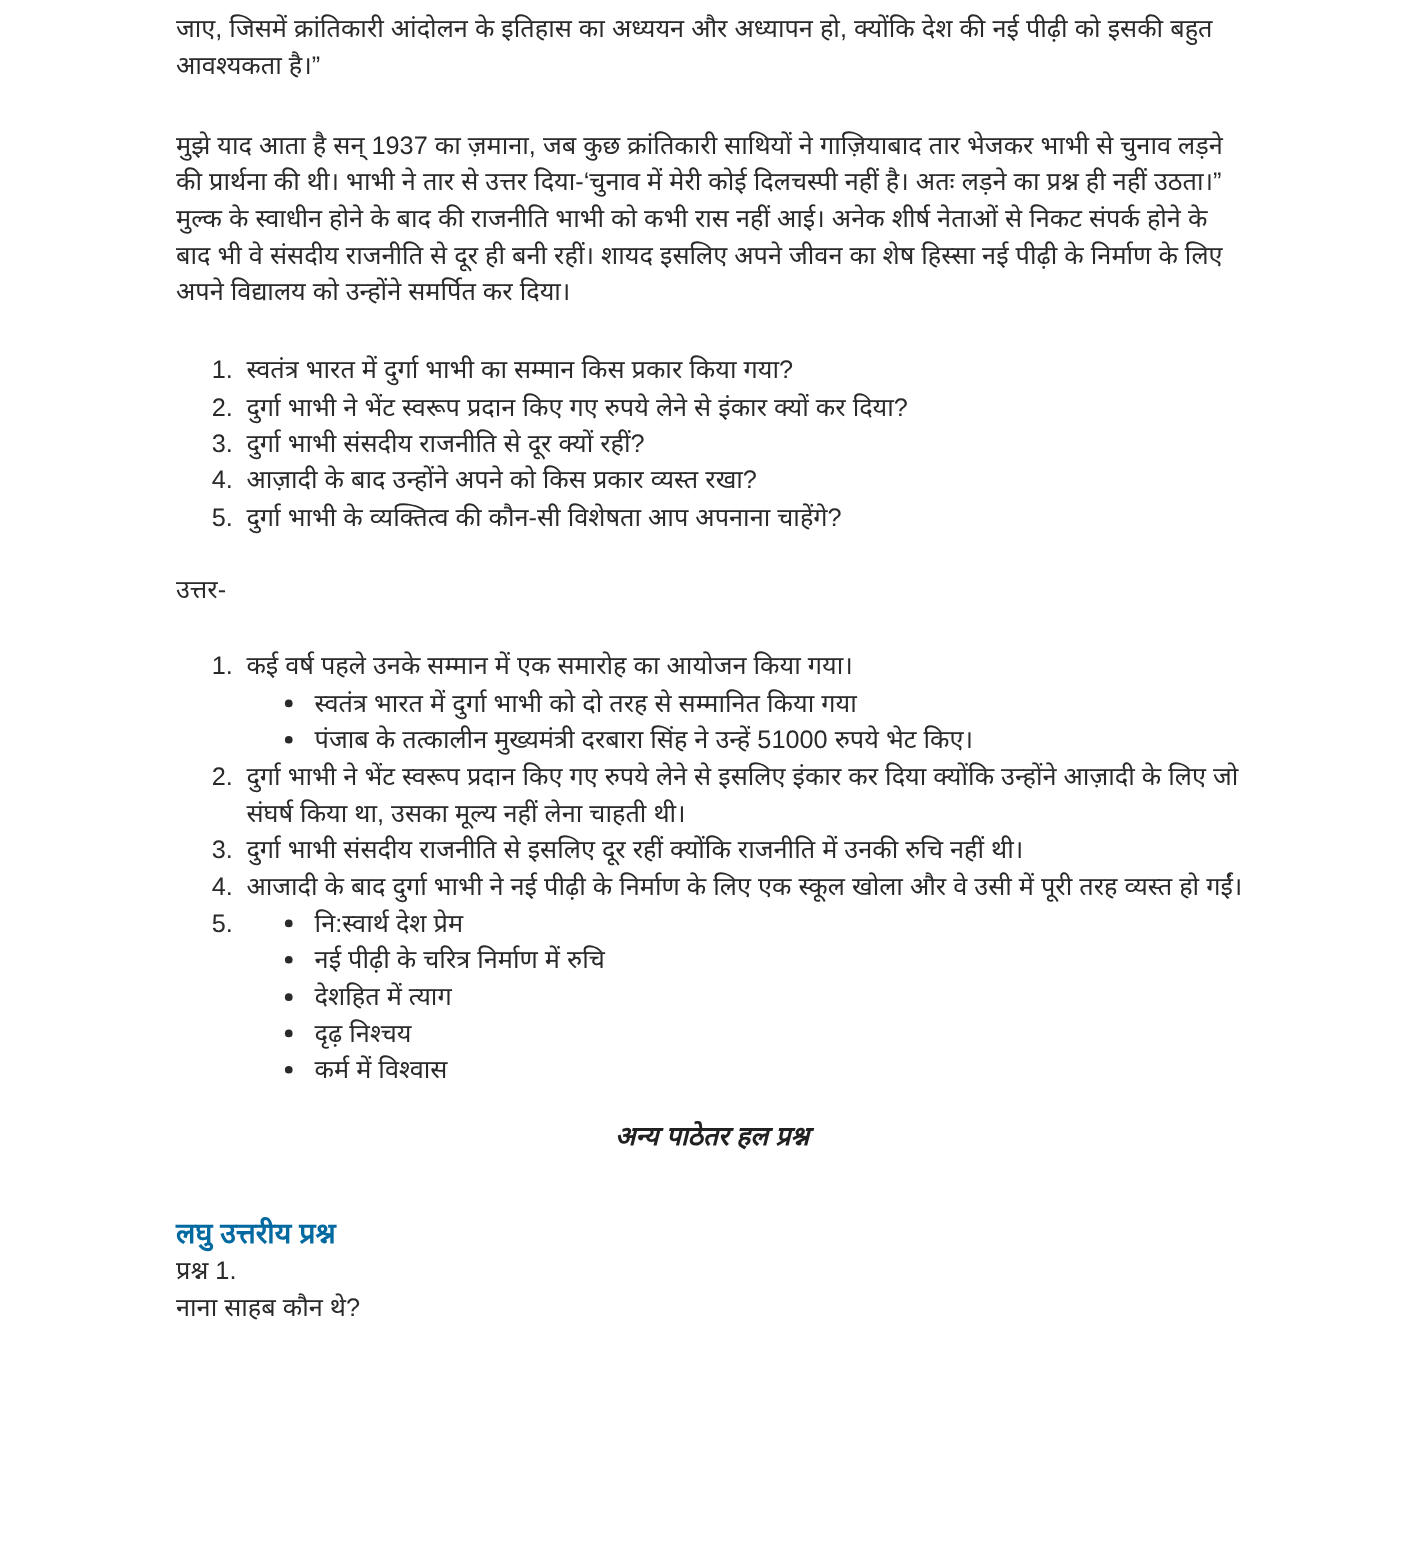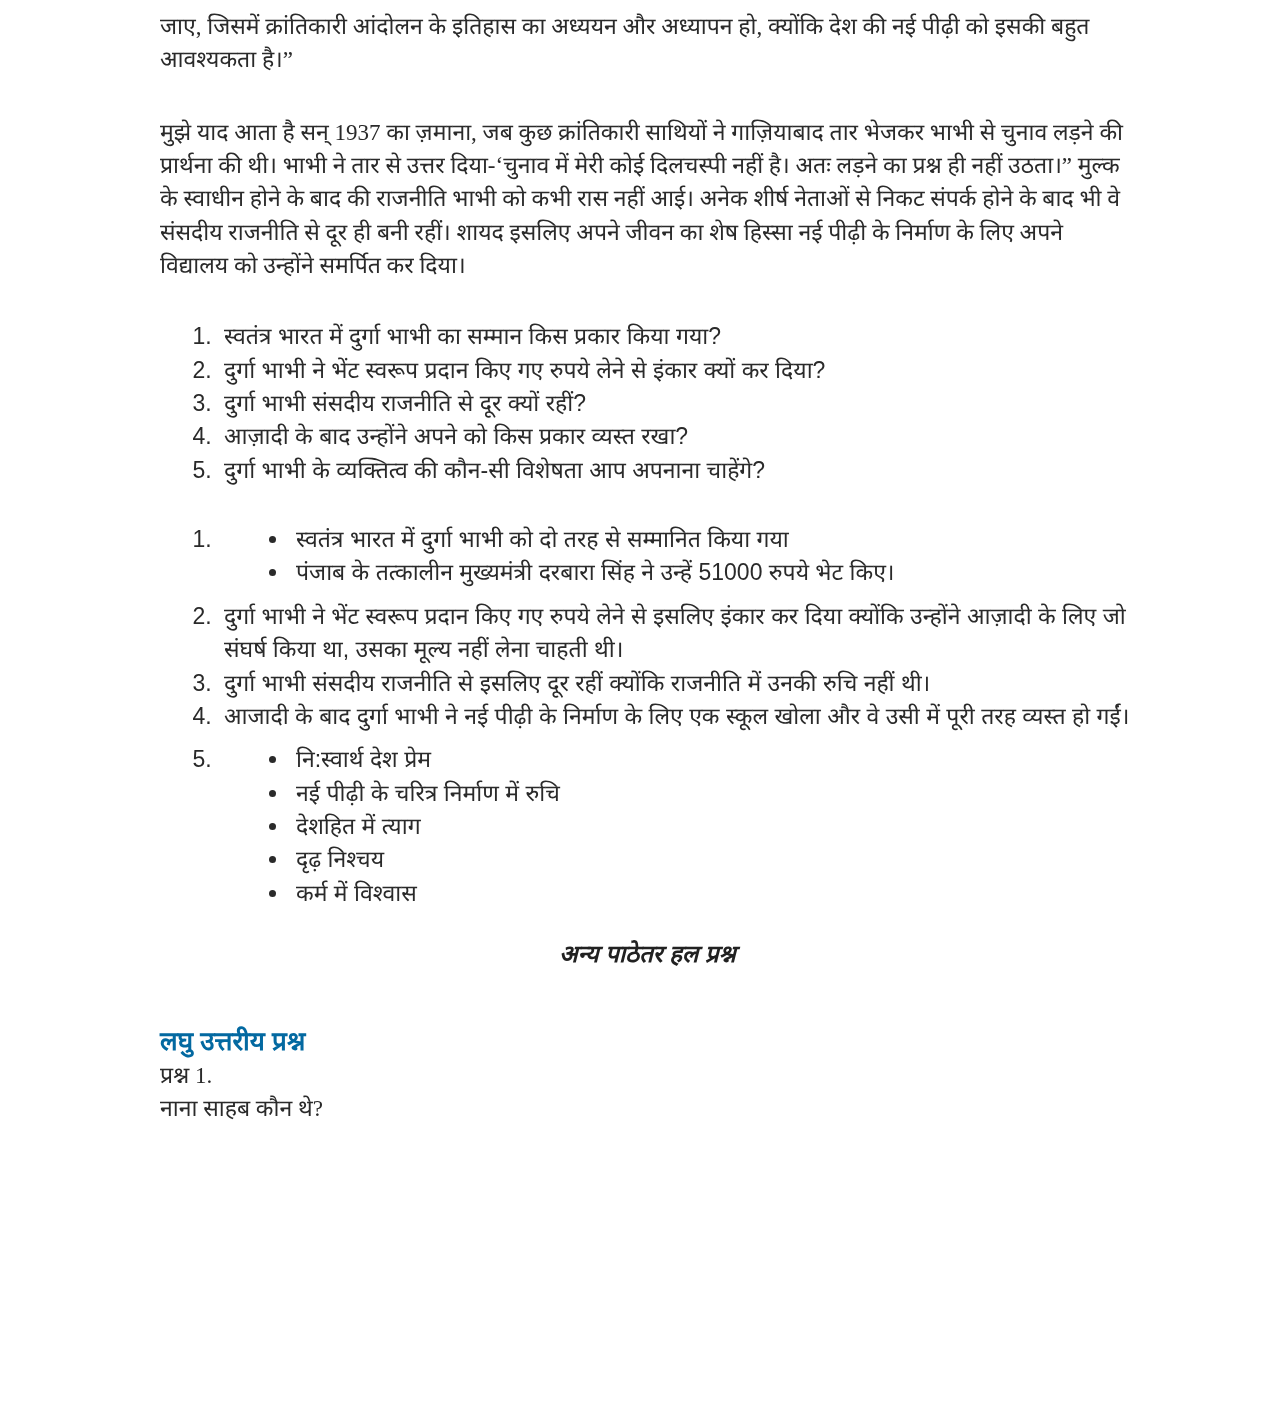--- a/index.html
+++ b/index.html
@@ -13,38 +13,38 @@
     overflow: hidden;
     font-family: "Liberation Sans", "DejaVu Sans", sans-serif;
     color: #2a2a2a;
     font-size: 23px;
     line-height: 1.45;
   }
   .content {
     width: 975px;
     margin-left: 160px;
   }
-  p { margin: 0; font-family: Liberation Serif, serif; }
+  p { margin: 0; }
   .p1 { padding-top: 10px; }
   .p2 { margin-top: 39px; }
 
   ol.num-list {
     margin: 38px 0 0 0;
     padding-left: 58px;
     list-style: decimal;
   }
   ol.num-list > li {
     padding-left: 6px;
   }
   .uttar { margin-top: 33px; }
   ol.ans-list { margin-top: 36px; }
 
   ul.sub-list {
     list-style: disc;
-    margin: 10px;
+    margin: 0;
     padding-left: 56px;
   }
   ul.sub-list > li {
     padding-left: 6px;
   }
 
   .center-heading {
     margin: 28px 0 0 0;
     text-align: center;
     font-size: 24px;
@@ -73,23 +73,24 @@
   <p class="p2">मुझे याद आता है सन् 1937 का ज़माना, जब कुछ क्रांतिकारी साथियों ने गाज़ियाबाद तार भेजकर भाभी से चुनाव लड़ने की प्रार्थना की थी। भाभी ने तार से उत्तर दिया-‘चुनाव में मेरी कोई दिलचस्पी नहीं है। अतः लड़ने का प्रश्न ही नहीं उठता।” मुल्क के स्वाधीन होने के बाद की राजनीति भाभी को कभी रास नहीं आई। अनेक शीर्ष नेताओं से निकट संपर्क होने के बाद भी वे संसदीय राजनीति से दूर ही बनी रहीं। शायद इसलिए अपने जीवन का शेष हिस्सा नई पीढ़ी के निर्माण के लिए अपने विद्यालय को उन्होंने समर्पित कर दिया।</p>
 
   <ol class="num-list q-list">
       <li>स्वतंत्र भारत में दुर्गा भाभी का सम्मान किस प्रकार किया गया?</li>
       <li>दुर्गा भाभी ने भेंट स्वरूप प्रदान किए गए रुपये लेने से इंकार क्यों कर दिया?</li>
       <li>दुर्गा भाभी संसदीय राजनीति से दूर क्यों रहीं?</li>
       <li>आज़ादी के बाद उन्होंने अपने को किस प्रकार व्यस्त रखा?</li>
       <li>दुर्गा भाभी के व्यक्तित्व की कौन-सी विशेषता आप अपनाना चाहेंगे?</li>
     </ol>
 
+  <p class="uttar">उत्तर-</p>
 
   <ol class="num-list ans-list">
-      <li><ul class="sub-list">
+      <li><span>कई वर्ष पहले उनके सम्मान में एक समारोह का आयोजन किया गया।</span><ul class="sub-list">
           <li>स्वतंत्र भारत में दुर्गा भाभी को दो तरह से सम्मानित किया गया</li>
           <li>पंजाब के तत्कालीन मुख्यमंत्री दरबारा सिंह ने उन्हें 51000 रुपये भेट किए।</li>
         </ul></li>
       <li><span>दुर्गा भाभी ने भेंट स्वरूप प्रदान किए गए रुपये लेने से इसलिए इंकार कर दिया क्योंकि उन्होंने आज़ादी के लिए जो संघर्ष किया था, उसका मूल्य नहीं लेना चाहती थी।</span></li>
       <li><span>दुर्गा भाभी संसदीय राजनीति से इसलिए दूर रहीं क्योंकि राजनीति में उनकी रुचि नहीं थी।</span></li>
       <li><span>आजादी के बाद दुर्गा भाभी ने नई पीढ़ी के निर्माण के लिए एक स्कूल खोला और वे उसी में पूरी तरह व्यस्त हो गईं।</span></li>
       <li><ul class="sub-list">
           <li>नि:स्वार्थ देश प्रेम</li>
           <li>नई पीढ़ी के चरित्र निर्माण में रुचि</li>
           <li>देशहित में त्याग</li>

